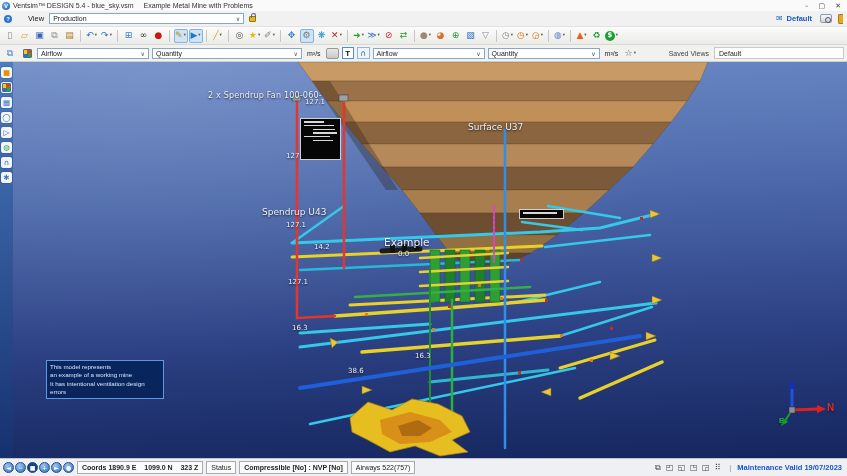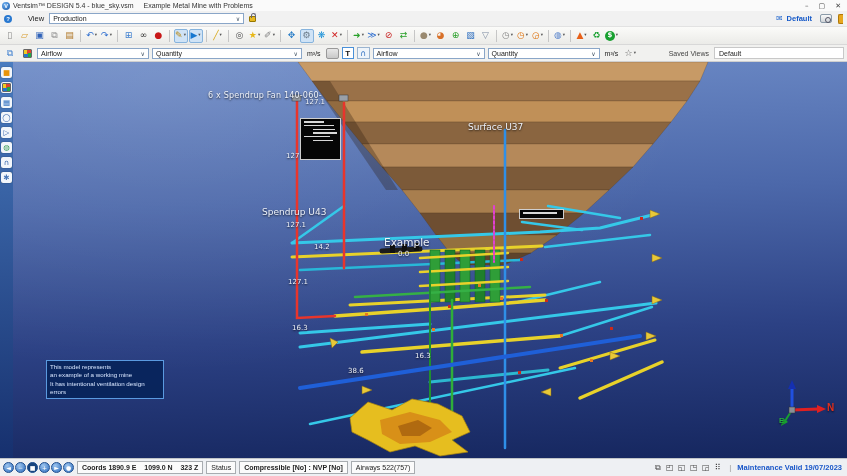--- a/index.html
+++ b/index.html
@@ -432,21 +432,21 @@
         <polygon points="788,389 792,380 796,389" fill="#1530b0"></polygon>
         <path d="M792,410 L818,409" stroke="#e02020" stroke-width="3" fill="none"></path>
         <polygon points="817,405 826,409 817,413" fill="#e02020"></polygon>
         <path d="M792,410 L785,421" stroke="#18a030" stroke-width="2" fill="none"></path>
         <polygon points="783,418 781,426 788,422" fill="#18a030"></polygon>
         <rect x="789" y="407" width="6" height="6" fill="#8a9098" stroke="#333" stroke-width=".5"></rect>
       </g>
     </svg>
 
     <div id="scene-labels">
-        <div class="slabel fan" style="left: 195px; top: 29px;">6 x Spendrup Fan 140-060-</div>
+        <div class="slabel fan" style="left: 195px; top: 29px;">2 x Spendrup Fan 100-060-</div>
         <div class="slabel value" style="left: 292px; top: 36px;">127.1</div>
         <div class="slabel value" style="left: 273px; top: 90px;">127.1</div>
         <div class="slabel title" style="left: 249px; top: 145px;">Spendrup U43</div>
         <div class="slabel value" style="left: 273px; top: 159px;">127.1</div>
         <div class="slabel value" style="left: 275px; top: 216px;">127.1</div>
         <div class="slabel value" style="left: 279px; top: 262px;">16.3</div>
         <div class="slabel value" style="left: 301px; top: 181px;">14.2</div>
         <div class="slabel big" style="left: 371px; top: 174px;">Example</div>
         <div class="slabel value" style="left: 385px; top: 188px;">0.0</div>
         <div class="slabel title" style="left: 455px; top: 60px;">Surface U37</div>

